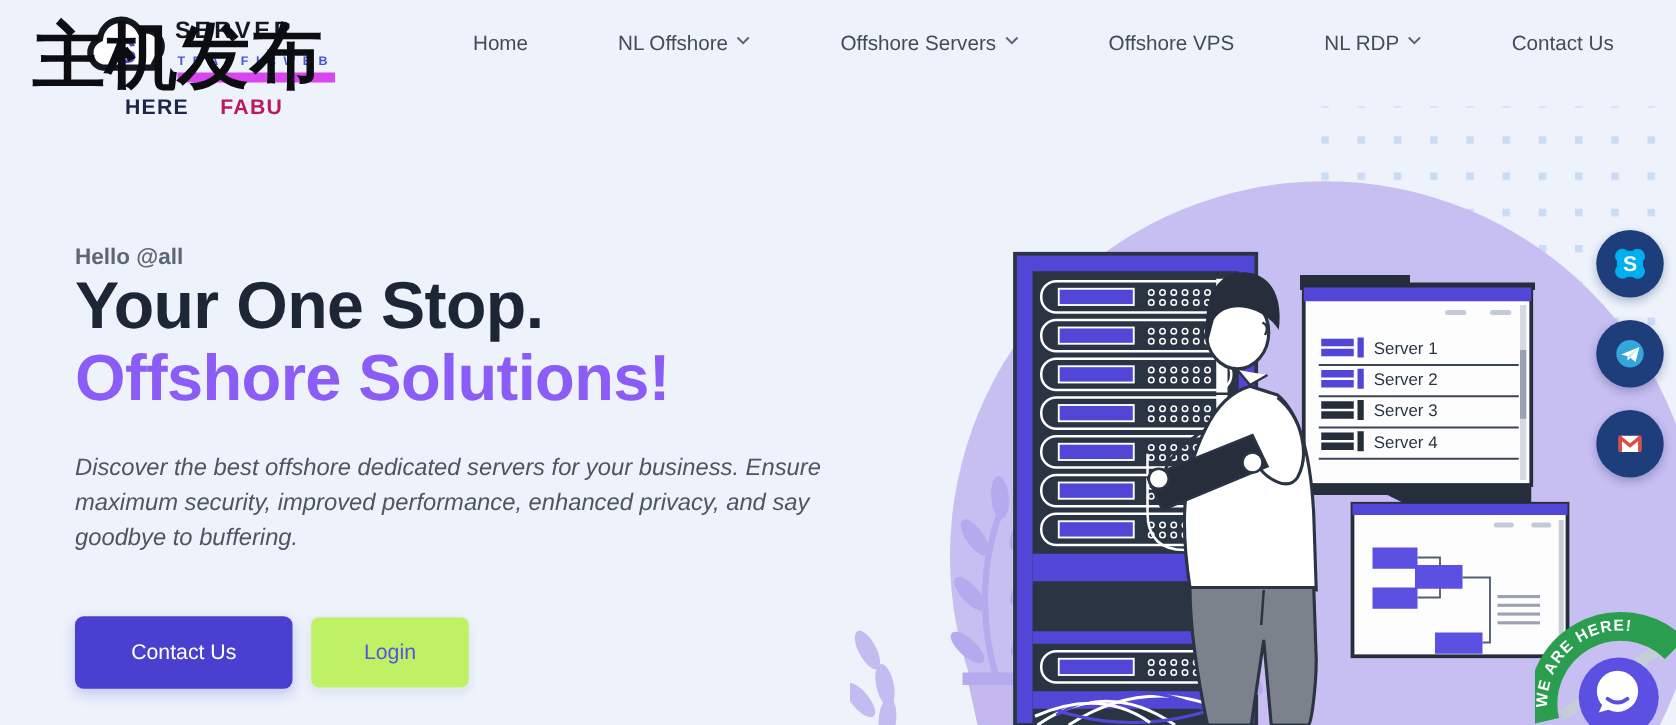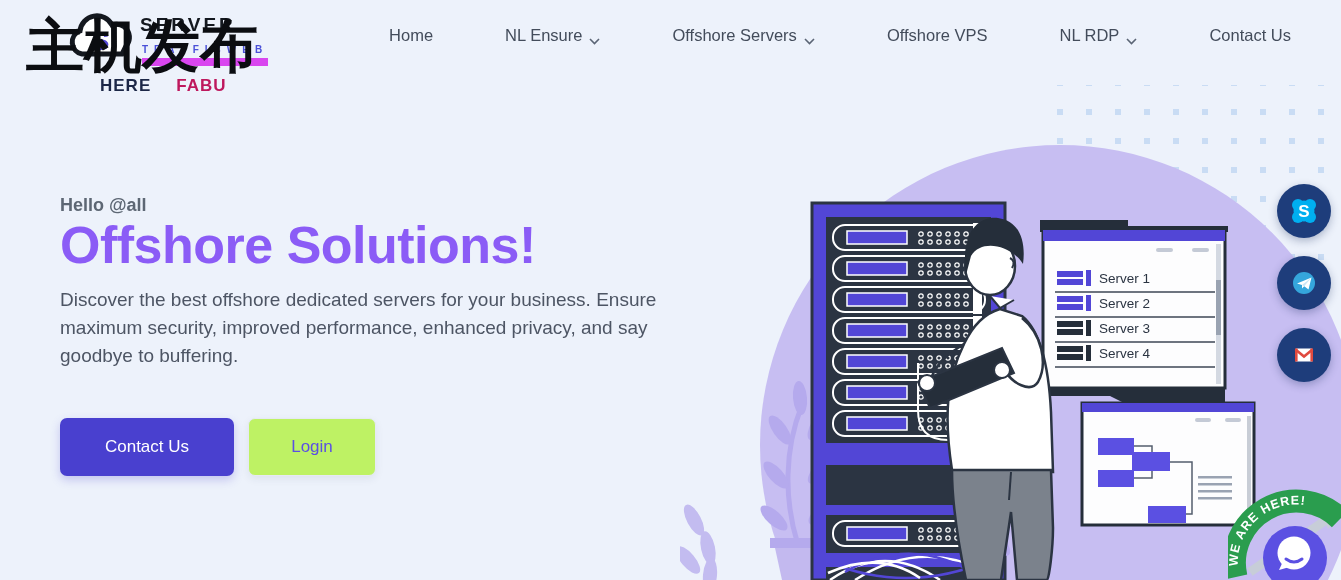--- a/index.html
+++ b/index.html
@@ -15,30 +15,30 @@
                  letter-spacing:3px; color:#14181f;text-align:center; }
   .logo-traffic { position:absolute; left:124px; top:40px; font-size:10px; font-weight:700;
                   letter-spacing:6px; color:#4a50d8; border-bottom:8px solid #d946ef; padding-bottom:3px; }
   .logo-cn { position:absolute; left:8px; top:10px; font-size:58px; font-weight:900; color:#0b0d11;
              line-height:1.1; white-space:nowrap; }
   .logo-pinyin { position:absolute; left:82px; top:72px; font-size:17px; font-weight:800; letter-spacing:1px; }
   .logo-pinyin .p1 { color:#1c2747; }
   .logo-pinyin .p2 { color:#be185d;padding-left:25px; }
 
   .nav { position:absolute; top:0; right:50px; height:70px; display:flex; align-items:center; gap:37px; }
-  .nav-item { display:flex; align-items:flex-end; gap:7px; font-size:16.5px; color:#434c5b;
+  .nav-item { display:flex; align-items:flex-start; gap:7px; font-size:16.5px; color:#434c5b;
               cursor:pointer; white-space:nowrap;padding-left:35px; }
   .nav-item svg { margin-top:3px; }
 
   
   .hero { position:absolute; left:60px; top:195px; width:620px; z-index:7; }
   .greeting { font-size:18px; font-weight:700; color:#5d6774; }
   .title1 { font-size:53px; font-weight:800; color:#1d2635; line-height:1.1; letter-spacing:-0.5px; }
   .title2 { font-size:52px; font-weight:700; color:#8b5cf6; line-height:1.12; letter-spacing:-0.5px; }
-  .desc { margin-top:12px; font-size:19px; color:#4d5564; line-height:28px; width:600px; }
+  .desc { margin-top:28px; font-size:19px; color:#4d5564; line-height:28px; width:600px;font-style:italic; }
   .cta-row { margin-top:48px; display:flex; gap:14px; }
   .btn-primary { width:174px; height:58px; background:#4940cf; color:#ffffff; font-size:17px;
                  border:none; border-radius:7px; cursor:pointer; font-family:inherit;
                  box-shadow:0 4px 10px rgba(73,64,207,0.25); }
   .btn-secondary { width:128px; height:58px; background:#bef264; color:#5b50e2; font-size:17px;
                    border:1px solid #e6eaf3; border-radius:7px; cursor:pointer; font-family:inherit;
                    box-shadow:0 3px 8px rgba(40,50,90,0.08); }
 
   
   .illu { position:absolute; left:680px; top:80px; width:661px; height:500px; z-index:1; }
@@ -236,21 +236,21 @@
       <div class="logo-traffic">TRAFFICWEB</div>
       <div class="logo-cn">主机发布</div>
       <div class="logo-pinyin"><span class="p1">HERE</span><span class="p2">FABU</span></div>
     </div>
 
     <nav class="nav">
       <div class="nav-item">
         <span>Home</span>
       </div>
       <div class="nav-item">
-        <span>NL Ensure</span>
+        <span>NL Offshore</span>
         <svg width="11" height="7">
             <polyline points="1,1 5.5,5.5 10,1" stroke="#5b6575" stroke-width="1.6" fill="none"></polyline>
           </svg>
       </div>
       <div class="nav-item">
         <span>Offshore Servers</span>
         <svg width="11" height="7">
             <polyline points="1,1 5.5,5.5 10,1" stroke="#5b6575" stroke-width="1.6" fill="none"></polyline>
           </svg>
       </div>
@@ -264,20 +264,21 @@
           </svg>
       </div>
       <div class="nav-item">
         <span>Contact Us</span>
       </div>
     </nav>
   </div>
 
   <div class="hero">
     <div class="greeting">Hello @all</div>
+    <h1 class="title1">Your One Stop.</h1>
     <h1 class="title2">Offshore Solutions!</h1>
     <p class="desc">Discover the best offshore dedicated servers for your business. Ensure maximum security, improved performance, enhanced privacy, and say goodbye to buffering.</p>
     <div class="cta-row">
       <button class="btn-primary">Contact Us</button>
       <button class="btn-secondary">Login</button>
     </div>
   </div>
 
   <div class="social">
     <div class="social-btn">

